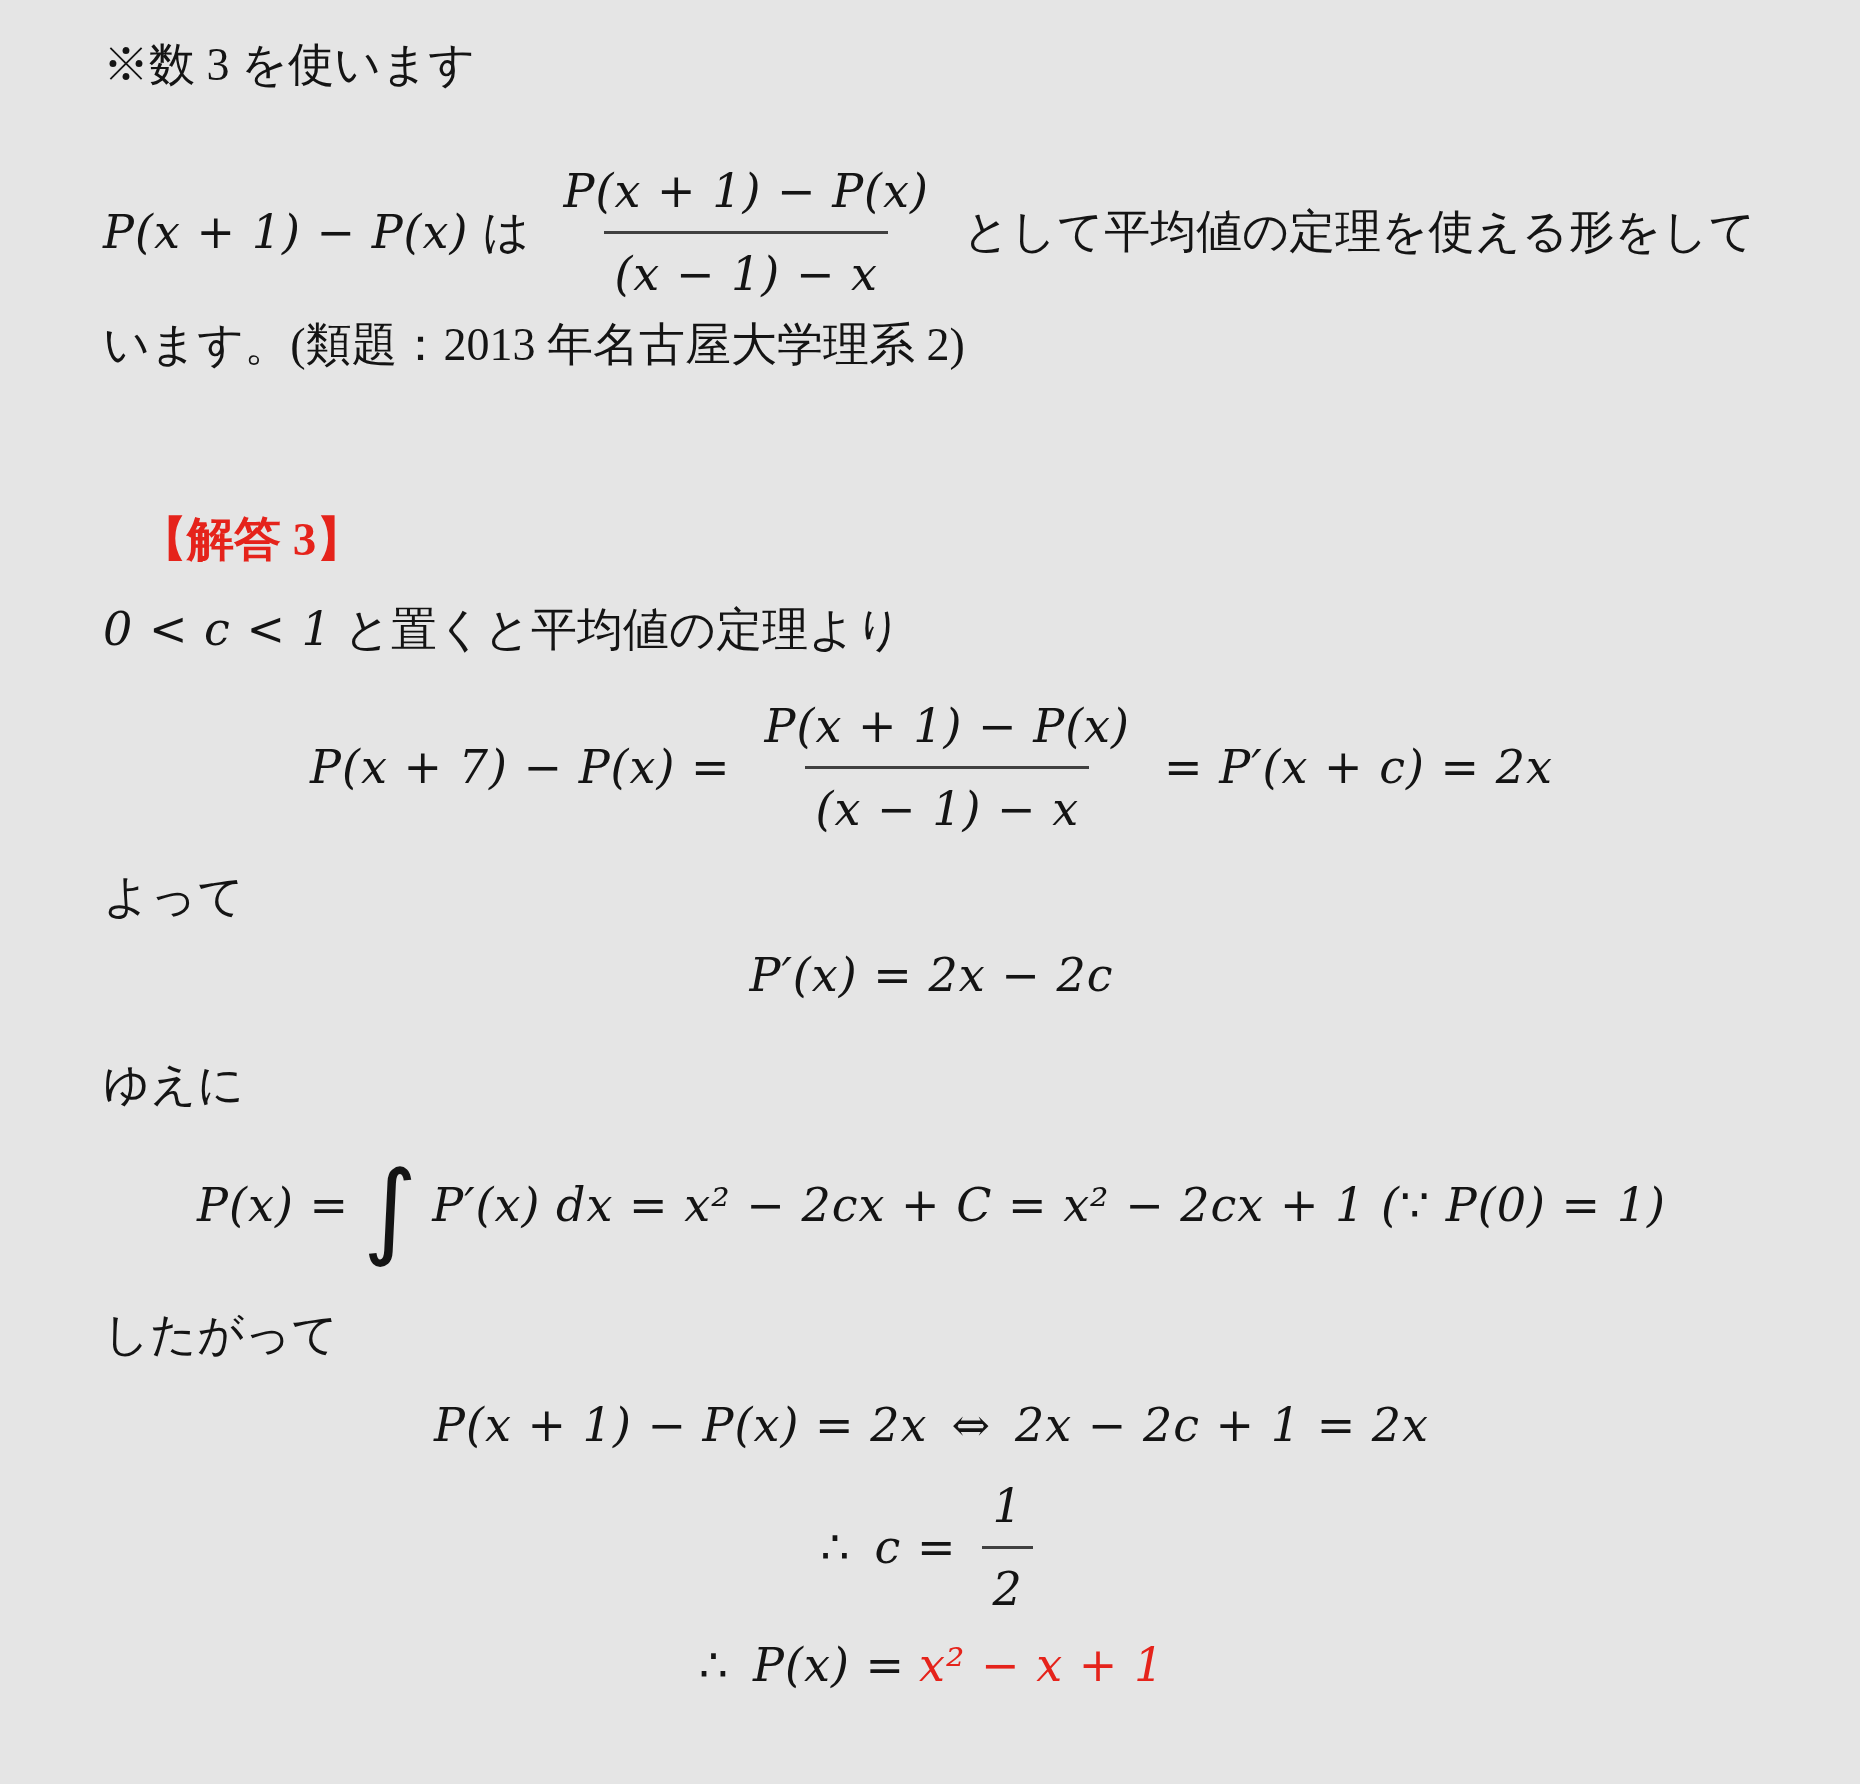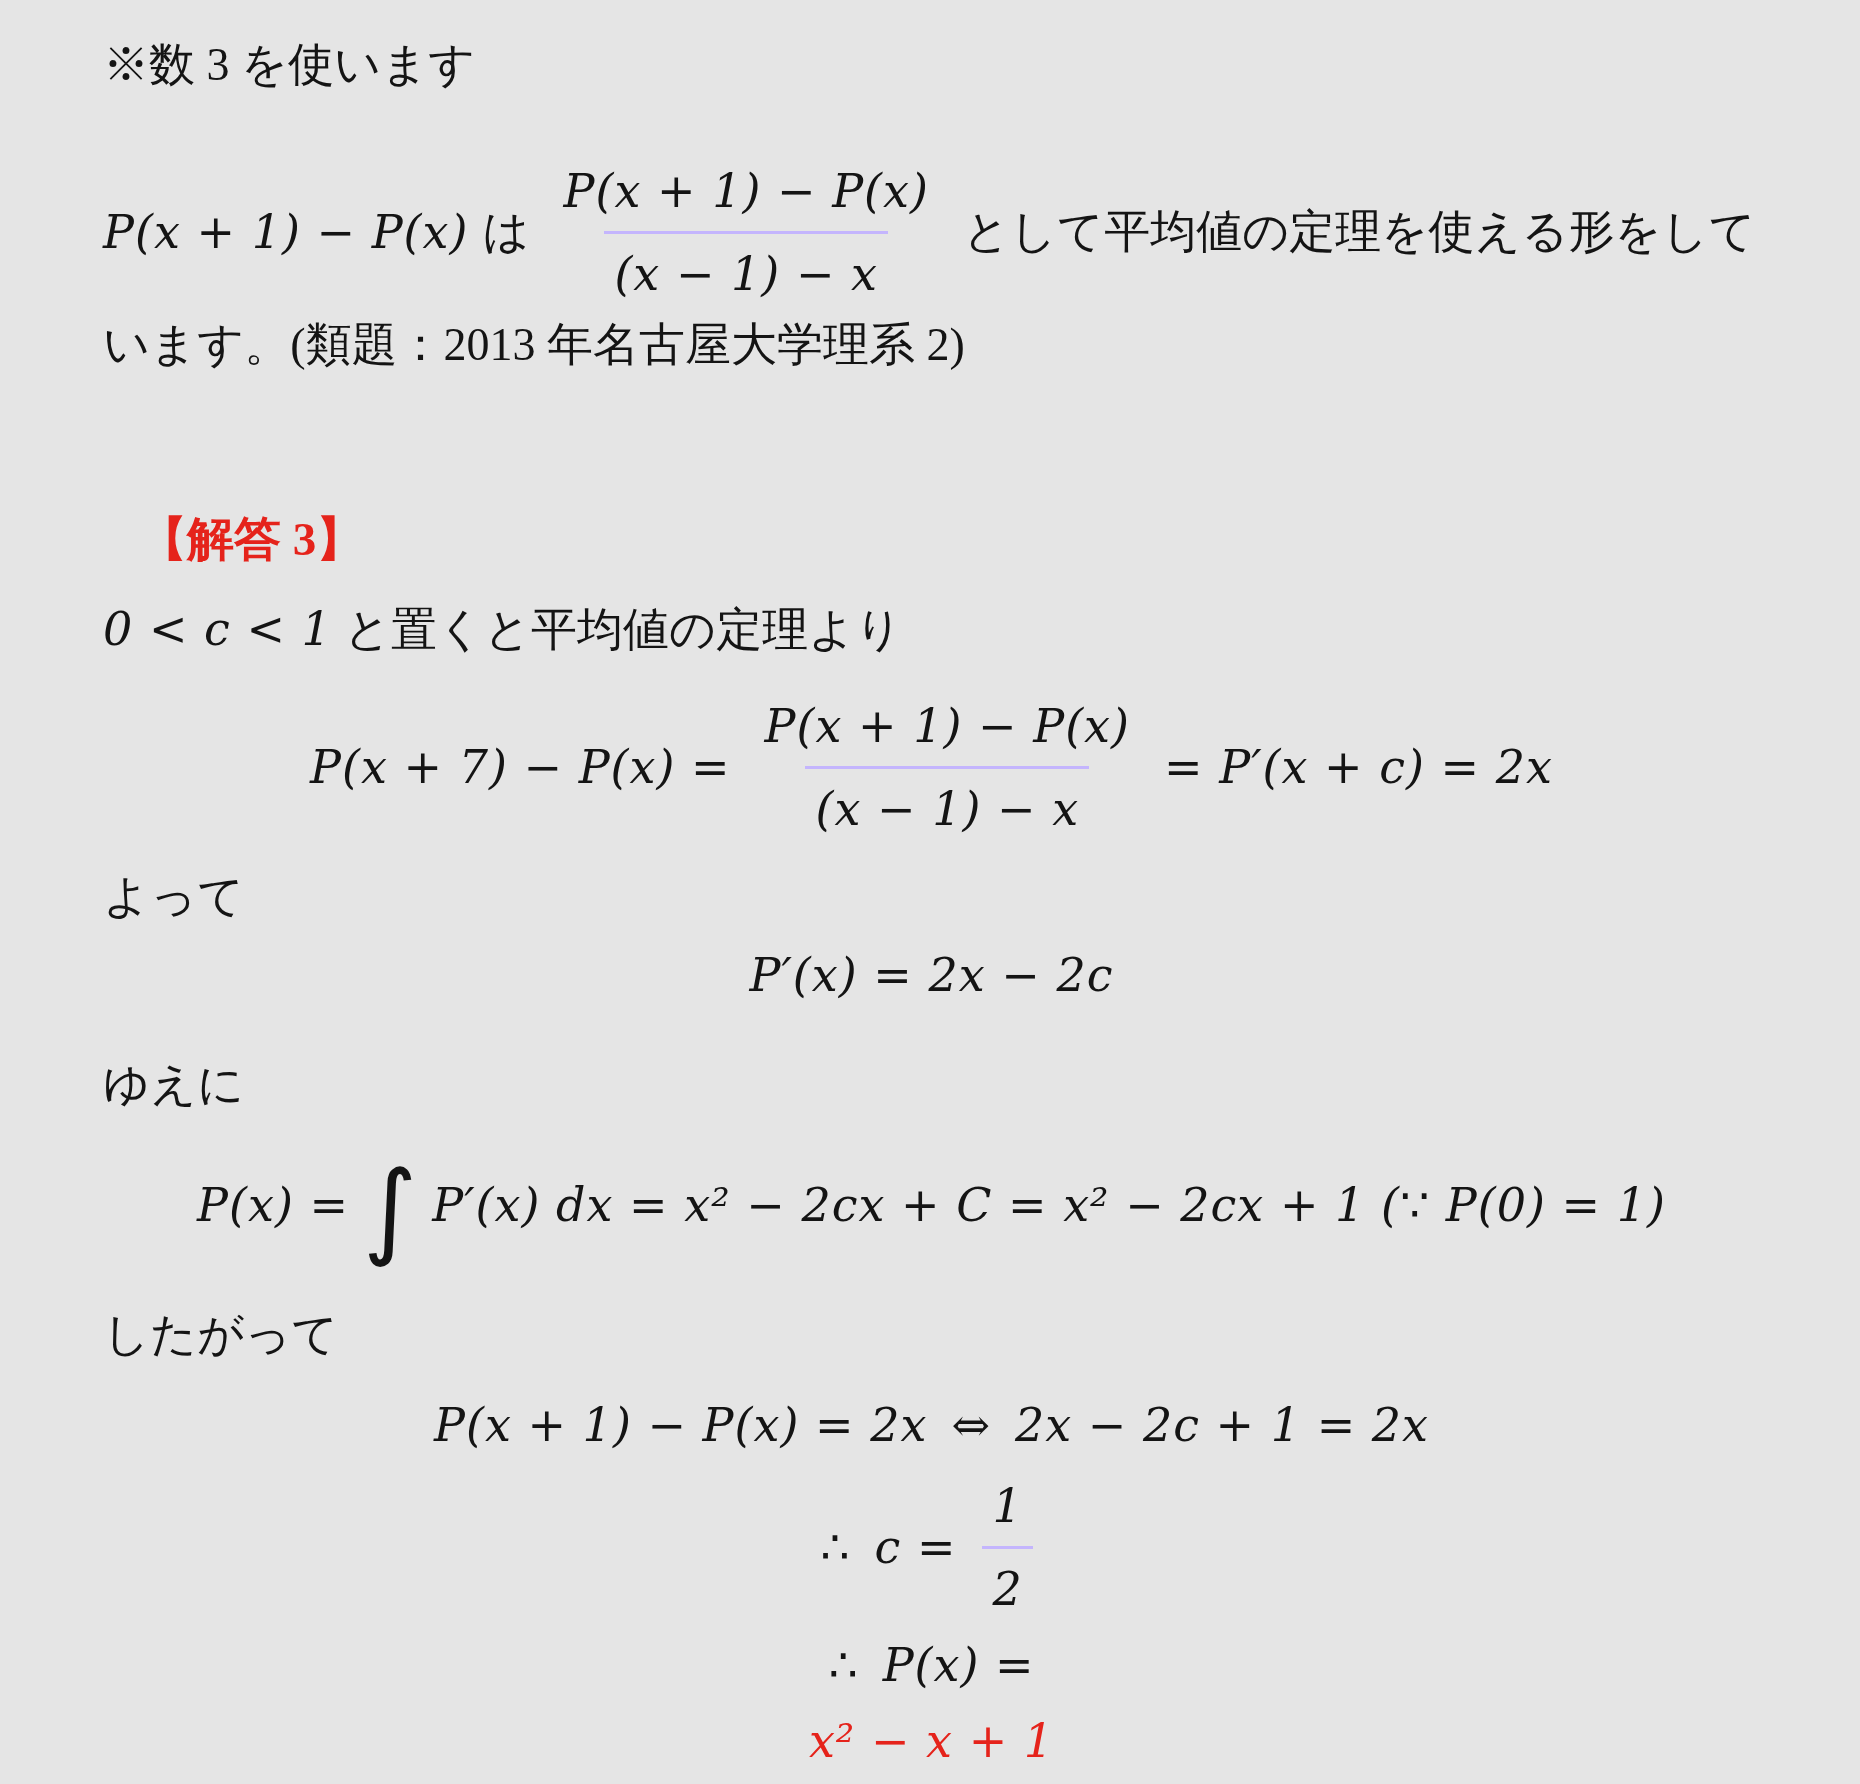--- a/index.html
+++ b/index.html
@@ -44,21 +44,21 @@
 
   
   .frac {
     display: inline-flex;
     flex-direction: column;
     align-items: center;
     vertical-align: middle;
     margin: 0 10px;
   }
   .frac .num { display: block; padding: 0 10px 9px 10px; }
-  .frac .den { display: block; border-top: 3px solid #c4b5fd; padding: 9px 10px 0 10px; }
+  .frac .den { display: block; border-top: 3px solid #404040; padding: 9px 10px 0 10px; }
 
   
   .heading {
     margin: 132px 0 12px 37px;
     color: var(--accent-red, #e5231b);
     font-weight: 700;
     font-size: 47px;
   }
 
   .setup-line {
@@ -85,21 +85,21 @@
     font-size: 104px;
     line-height: 0;
     position: relative;
     top: 4px;
     font-family: "DejaVu Sans", "DejaVu Serif", sans-serif;
     margin: 0 2px;
   }
   .conn-shitagatte { margin-top: 24px; }
   .eq-equiv { margin-top: 28px; }
   .eq-c { margin-top: 16px; gap: 16px; height: 150px; }
-  .eq-final { margin-top: 12px; gap: 14px; flex-direction: column; }
+  .eq-final { margin-top: 12px; gap: 14px; }
   .red-math { color: var(--accent-red, #e5231b); }
 </style>
 </head>
 <body>
 
 <div class="page">
 
   <p class="line jp">※数 3 を使います</p>
 
   <div>

